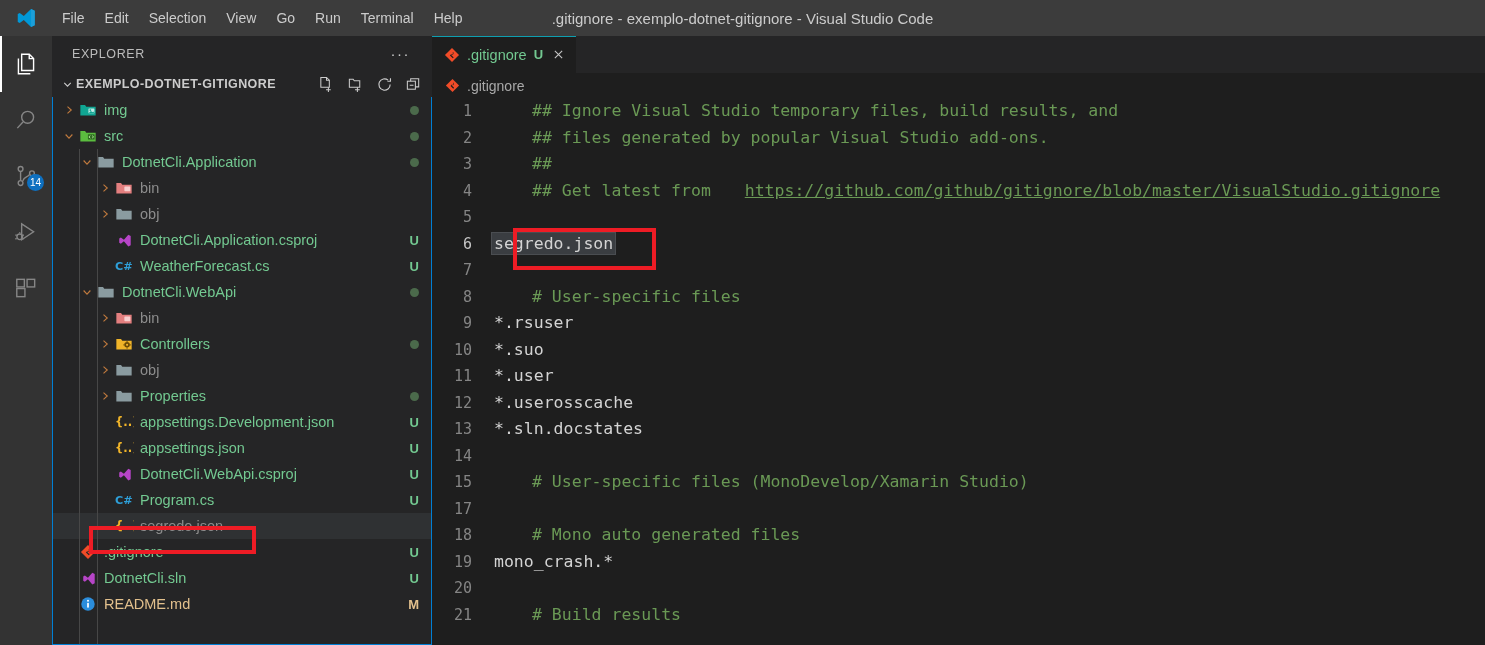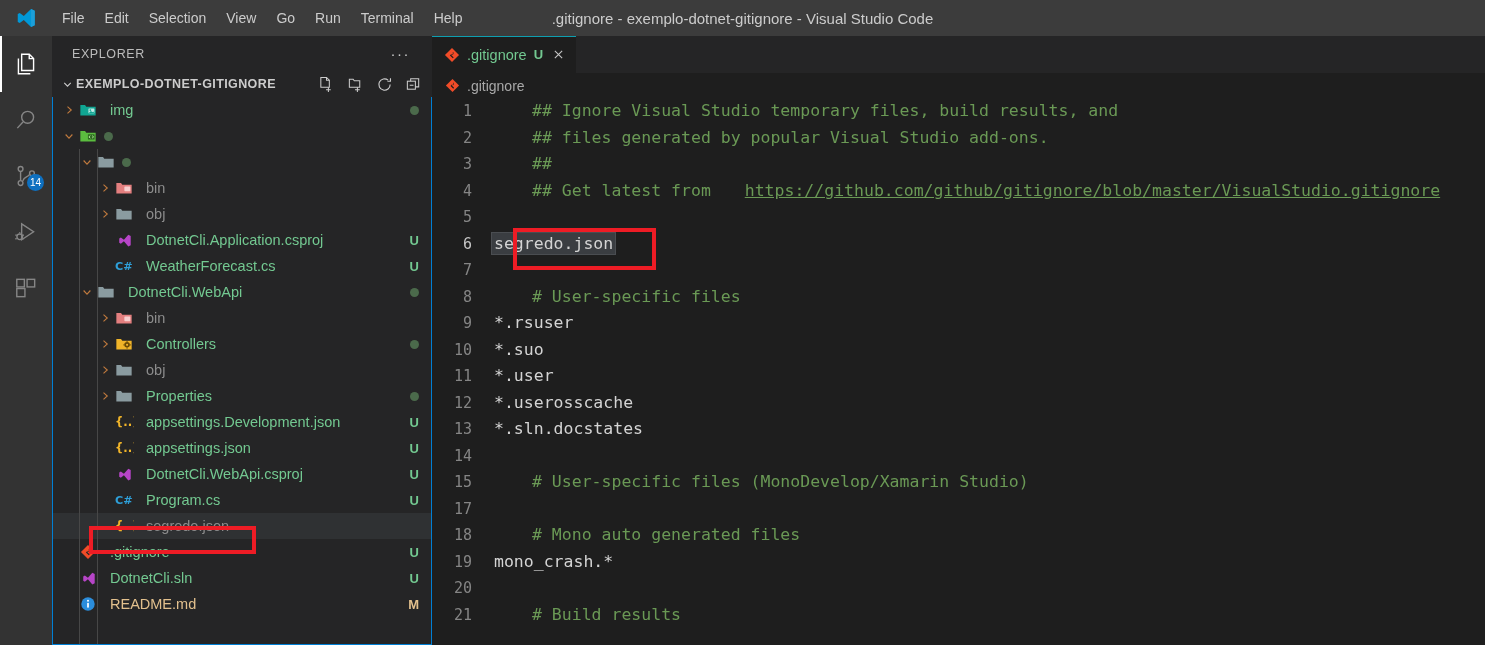--- a/index.html
+++ b/index.html
@@ -88,21 +88,21 @@
   }
   .row.selected { background: #2f3133; }
   .row .twist {
     width: 16px; min-width: 16px; display: flex; align-items: center; justify-content: center;
     color: #c07a3e; font-size: 11px;
   }
   .row .ficon {
     width: 22px; min-width: 22px; display: flex; align-items: center; justify-content: center;
     margin-right: 5px;
   }
-  .row .label { flex: 1; overflow: hidden; text-overflow: ellipsis; margin-left: 6px; }
+  .row .label { flex: 1; overflow: hidden; text-overflow: ellipsis; }
   .row .badge { font-size: 13px; font-weight: bold; margin-left: 8px; }
   .dot { width: 9px; height: 9px; border-radius: 50%; background: #4b6a4b; }
   .g-untracked { color: #73c991; }
   .g-ignored   { color: #8c8c8c; }
   .g-modified  { color: #e2c08d; }
   .b-untracked { color: #73c991; }
   .b-modified  { color: #e2c08d; }
   .indent-guide {
     position: absolute; top: 0; bottom: 0; width: 1px; background: #474747;
   }
@@ -311,34 +311,36 @@
                 <path d="M3.5 6l4.5 5 4.5-5"></path>
               </svg>
             </span>
             <span class="ficon">
               <svg width="18" height="18" viewBox="0 0 20 20">
                 <path d="M1.5 4.5h5.2l1.4 2h10.4V16H1.5z" fill="#5bbd3f"></path>
                 <rect x="9.9" y="8" width="7.4" height="5.9" rx=".6" fill="#2f6b22"></rect>
                 <path d="M12.6 9.6 11 11l1.6 1.4M14.6 9.6 16.2 11l-1.6 1.4" stroke="#bff0a8" stroke-width="1" fill="none"></path>
               </svg>
             </span>
+            <span class="label g-untracked">src</span>
             <span class="dot"></span>
           </div>
           <div class="row">
             <span style="display: inline-block; min-width: 26px;"></span>
             <span class="twist">
               <svg width="12" height="12" viewBox="0 0 16 16" fill="none" stroke="currentColor" stroke-width="1.5">
                 <path d="M3.5 6l4.5 5 4.5-5"></path>
               </svg>
             </span>
             <span class="ficon">
               <svg width="18" height="18" viewBox="0 0 20 20">
                 <path d="M1.5 4.5h5.2l1.4 2h10.4V16H1.5z" fill="#8a9ba0"></path>
               </svg>
             </span>
+            <span class="label g-untracked">DotnetCli.Application</span>
             <span class="dot"></span>
           </div>
           <div class="row">
             <span style="display: inline-block; min-width: 44px;"></span>
             <span class="twist">
               <svg width="12" height="12" viewBox="0 0 16 16" fill="none" stroke="currentColor" stroke-width="1.5">
                 <path d="M6 3.5l5 4.5-5 4.5"></path>
               </svg>
             </span>
             <span class="ficon">

